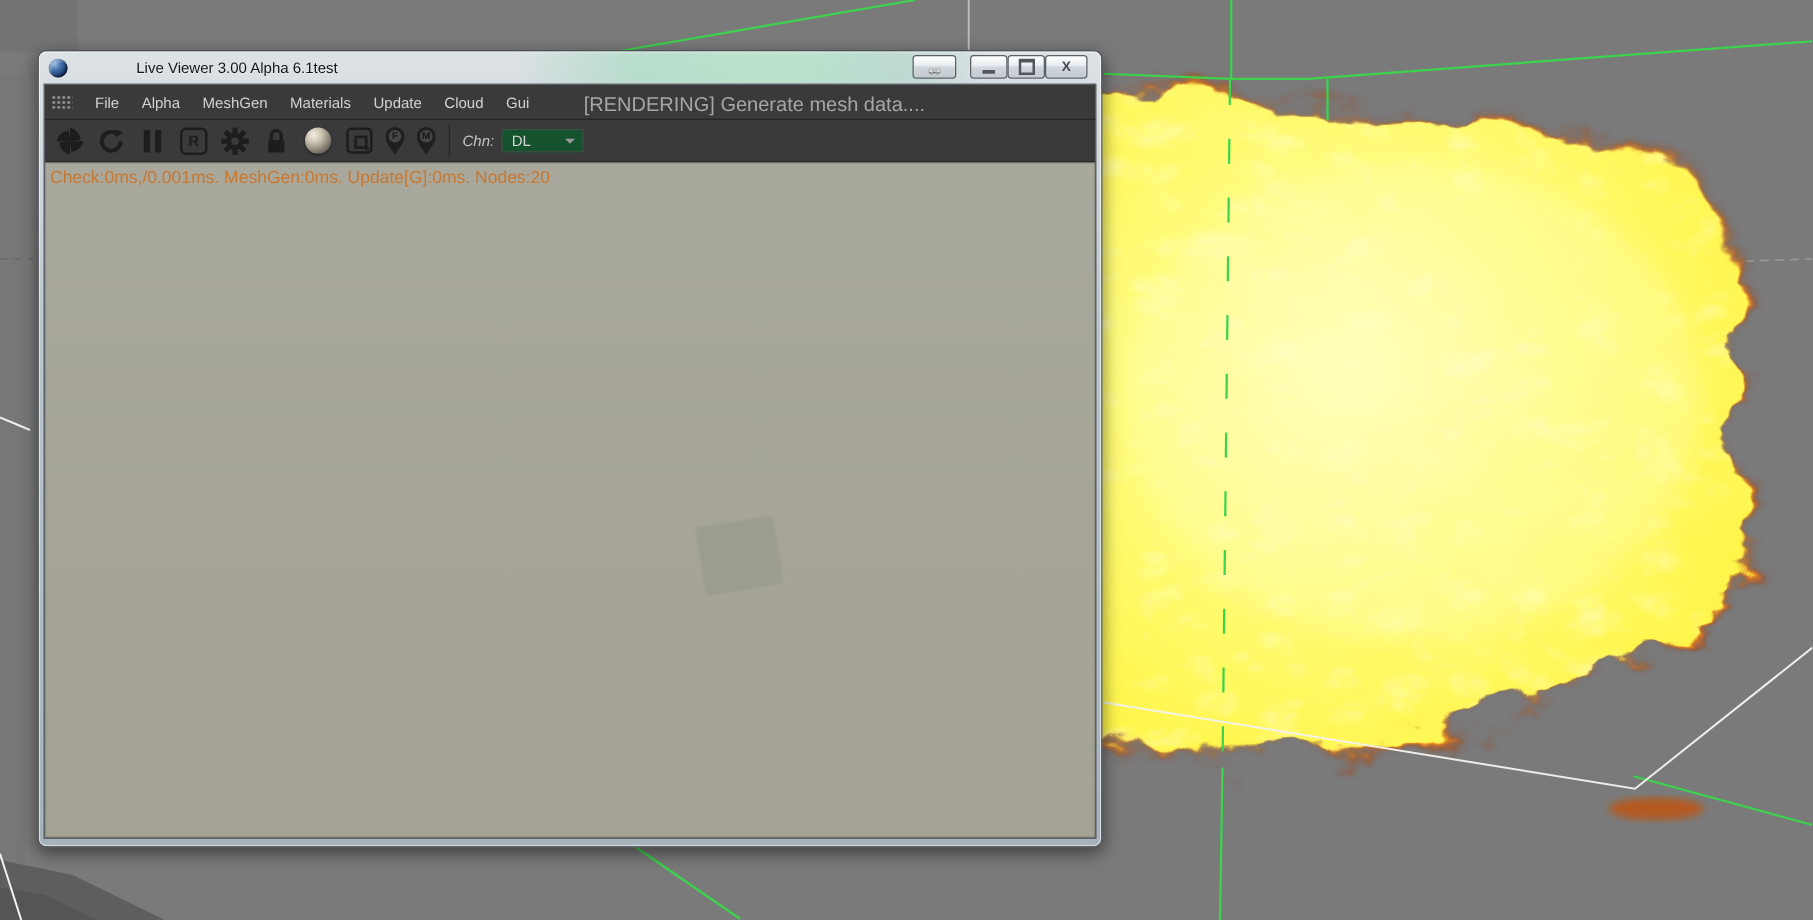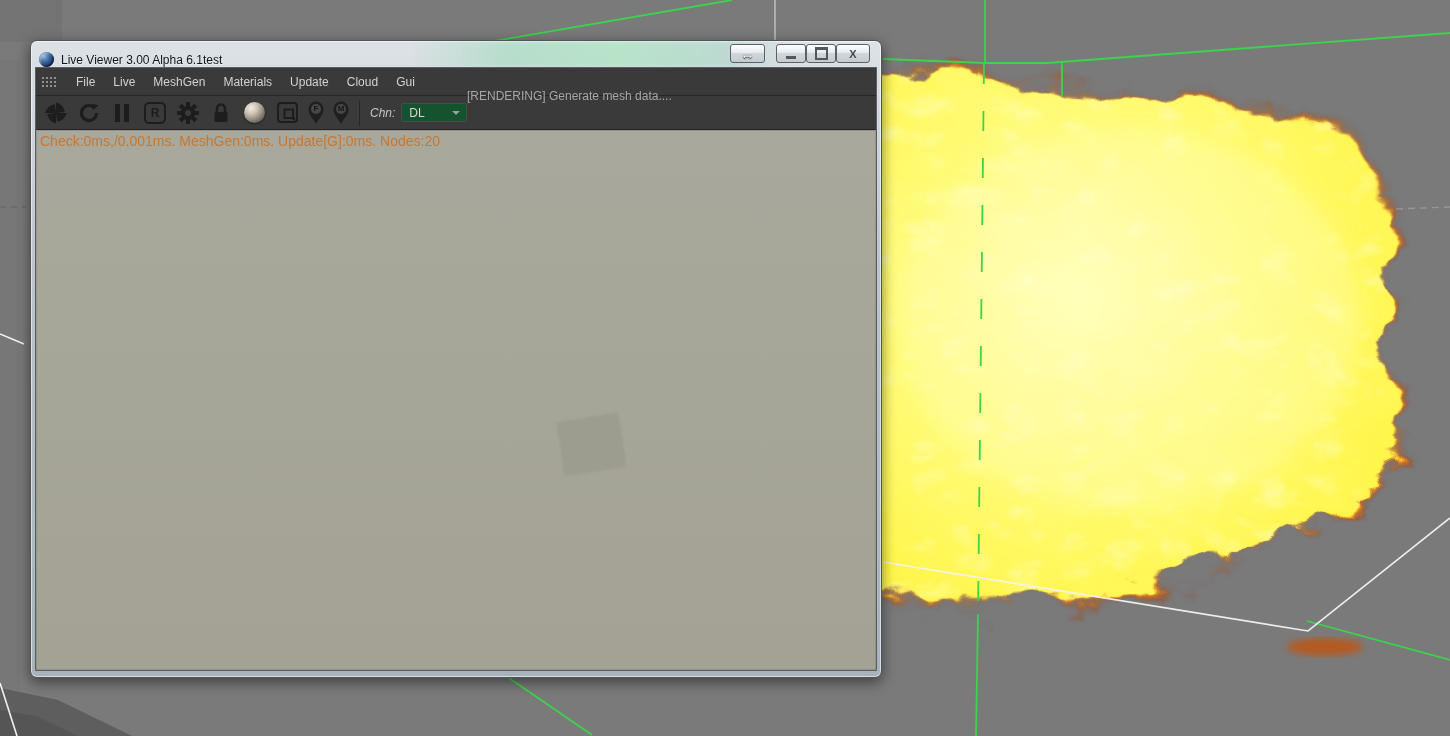--- a/index.html
+++ b/index.html
@@ -12,22 +12,22 @@
   #scene{position:absolute;left:0;top:0;z-index:0;}
 
   
   .window{
     position:absolute;left:30px;top:40px;width:852px;height:638px;z-index:5;
     border-radius:7px;border:1px solid #4e545a;box-sizing:border-box;
     background:linear-gradient(#dde2e6,#bcc5cc 35%,#a7b2bb);
     box-shadow:inset 0 0 0 1px rgba(255,255,255,.55), 0 4px 14px rgba(0,0,0,.5);
   }
   .titlebar{
-    position:relative;height:26px;display:flex;align-items:flex-end;
-    padding:0 8px;border-radius:7px 7px 0 0;overflow:hidden;
+    position:relative;height:26px;display:flex;align-items:center;
+    padding:0 8px;border-radius:7px 7px 0 0;overflow:hidden;gap:48px;
   }
   .glass-tint{
     position:absolute;left:380px;top:0;width:380px;height:100%;
     background:linear-gradient(90deg,rgba(120,210,170,0) 0%,rgba(125,215,165,.38) 25%,rgba(150,230,175,.5) 55%,rgba(110,200,160,.28) 82%,rgba(110,200,160,0) 100%);
     filter:blur(2px);pointer-events:none;
   }
   .app-icon{
     width:15px;height:15px;border-radius:50%;flex:0 0 auto;margin-right:7px;
     background:radial-gradient(circle at 34% 30%, #8fb4da 0%, #3f6ca6 35%, #1c3a6e 70%, #0d1f42 100%);
     box-shadow:inset -1px -1px 2px rgba(0,0,0,.6), inset 2px 2px 2px rgba(255,255,255,.35);
@@ -58,21 +58,21 @@
   .menubar{
     height:27px;flex:0 0 auto;display:flex;align-items:center;position:relative;
     background:#3a3a3a;border-bottom:1px solid #262626;
   }
   .grip{
     width:17px;height:11px;margin:0 9px 0 5px;
     background-image:radial-gradient(circle,#909090 1px,rgba(0,0,0,0) 1.3px);
     background-size:4px 4px;
   }
   .menu-item{font-size:12px;color:#d2d2d2;padding:5px 9px;cursor:default;}
-  .render-status{position:absolute;left:431px;top:21px;font-size:12px;color:#a6a6a6;}
+  .render-status{position:absolute;left:431px;top:8px;font-size:16px;color:#a6a6a6;}
 
   
   .toolbar{
     height:33px;flex:0 0 auto;display:flex;align-items:center;
     background:#3a3a3a;border-bottom:1px solid #232323;padding-left:5px;
   }
   .ticon{width:30px;height:28px;display:flex;align-items:center;justify-content:center;margin-right:3px;}
   .ticon svg{display:block;}
   .reset-box{
     width:18px;height:18px;border:2px solid #1d1d1d;border-radius:5px;
@@ -220,21 +220,21 @@
   </div>
   <div class="tbtn tbtn-close">
     <span>X</span>
   </div>
 
   <div class="win-content">
 
     <div class="menubar">
       <div class="grip"></div>
       <span class="menu-item">File</span>
-      <span class="menu-item">Live</span>
+      <span class="menu-item">Alpha</span>
       <span class="menu-item">MeshGen</span>
       <span class="menu-item">Materials</span>
       <span class="menu-item">Update</span>
       <span class="menu-item">Cloud</span>
       <span class="menu-item">Gui</span>
       <span class="render-status">[RENDERING] Generate mesh data....</span>
     </div>
 
     <div class="toolbar">
 

